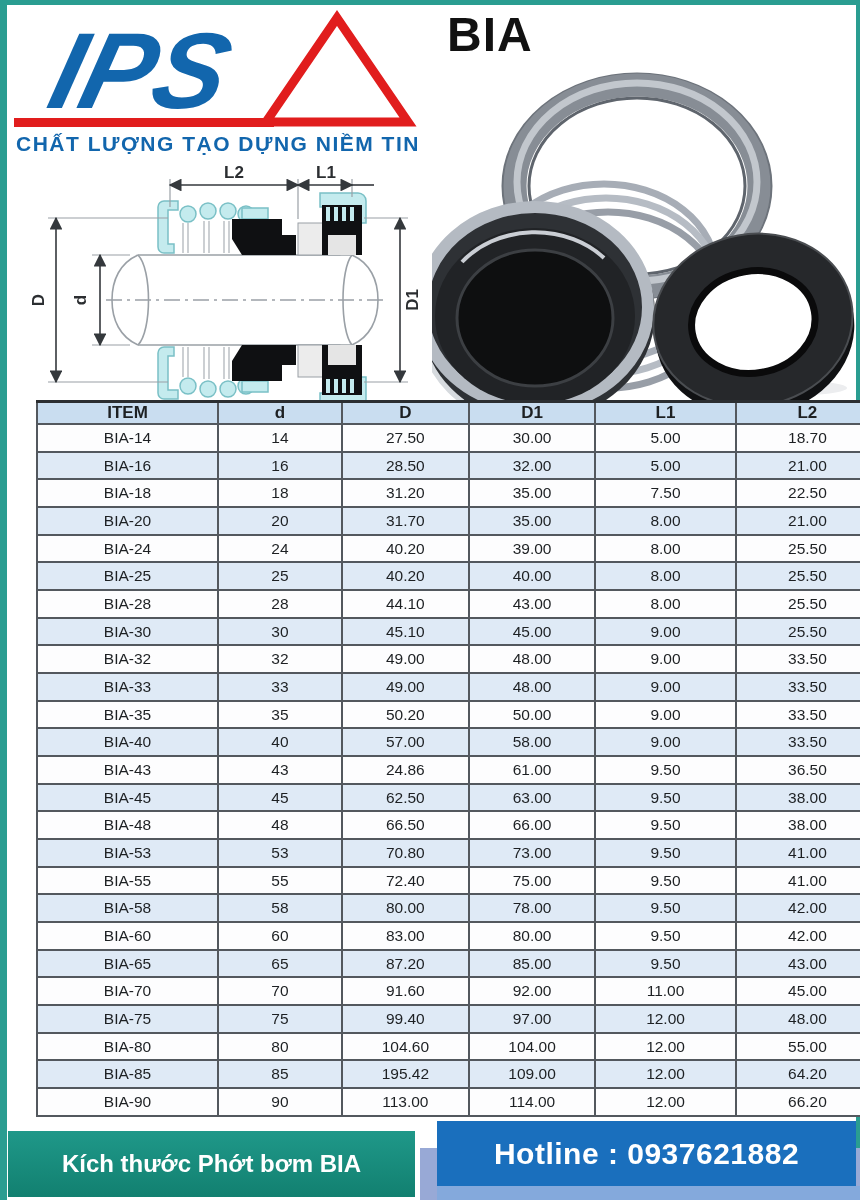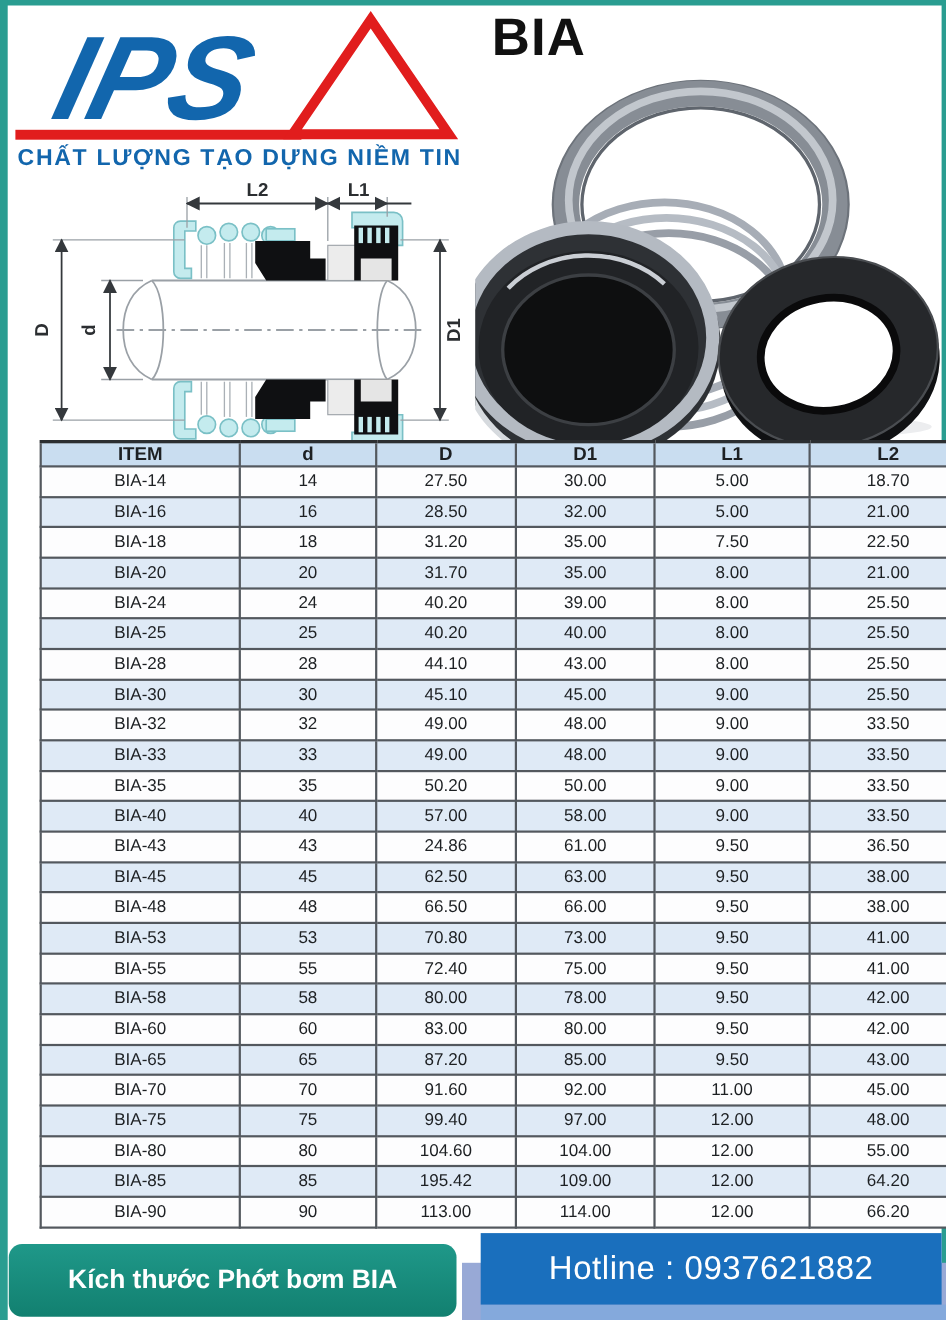--- a/index.html
+++ b/index.html
@@ -52,27 +52,27 @@
   .col-L1{width:16.7%;}
   .col-L2{width:17.0%;}
 
   
   .footer-lavender{position:absolute;left:420px;top:1148px;width:440px;height:52px;background:#98a9d6;}
   .footer-bottom-strip{position:absolute;left:437px;top:1186px;width:423px;height:14px;background:#84a9dc;}
   .footer-caption{
     position:absolute;left:8px;top:1131px;width:407px;height:66px;
     background:linear-gradient(180deg,#1f9889 0%,#128070 100%);
     display:flex;align-items:center;justify-content:center;
-    color:#fff;font-size:24px;font-weight:bold;border-radius:12px;
+    color:#fff;font-size:24px;font-weight:bold;
   }
   .footer-hotline{
     position:absolute;left:437px;top:1121px;width:419px;height:65px;
     background:#1a6fbd;
     display:flex;align-items:center;justify-content:center;
-    color:#fff;font-size:30px;font-weight:normal;letter-spacing:0.5px;
+    color:#fff;font-size:30px;font-weight:bold;letter-spacing:0.5px;
   }
 </style>
 </head>
 <body>
 
 <div class="edge-top"></div>
 <div class="edge-left"></div>
 <div class="edge-right"></div>
 
 <div class="logo-wrap">

